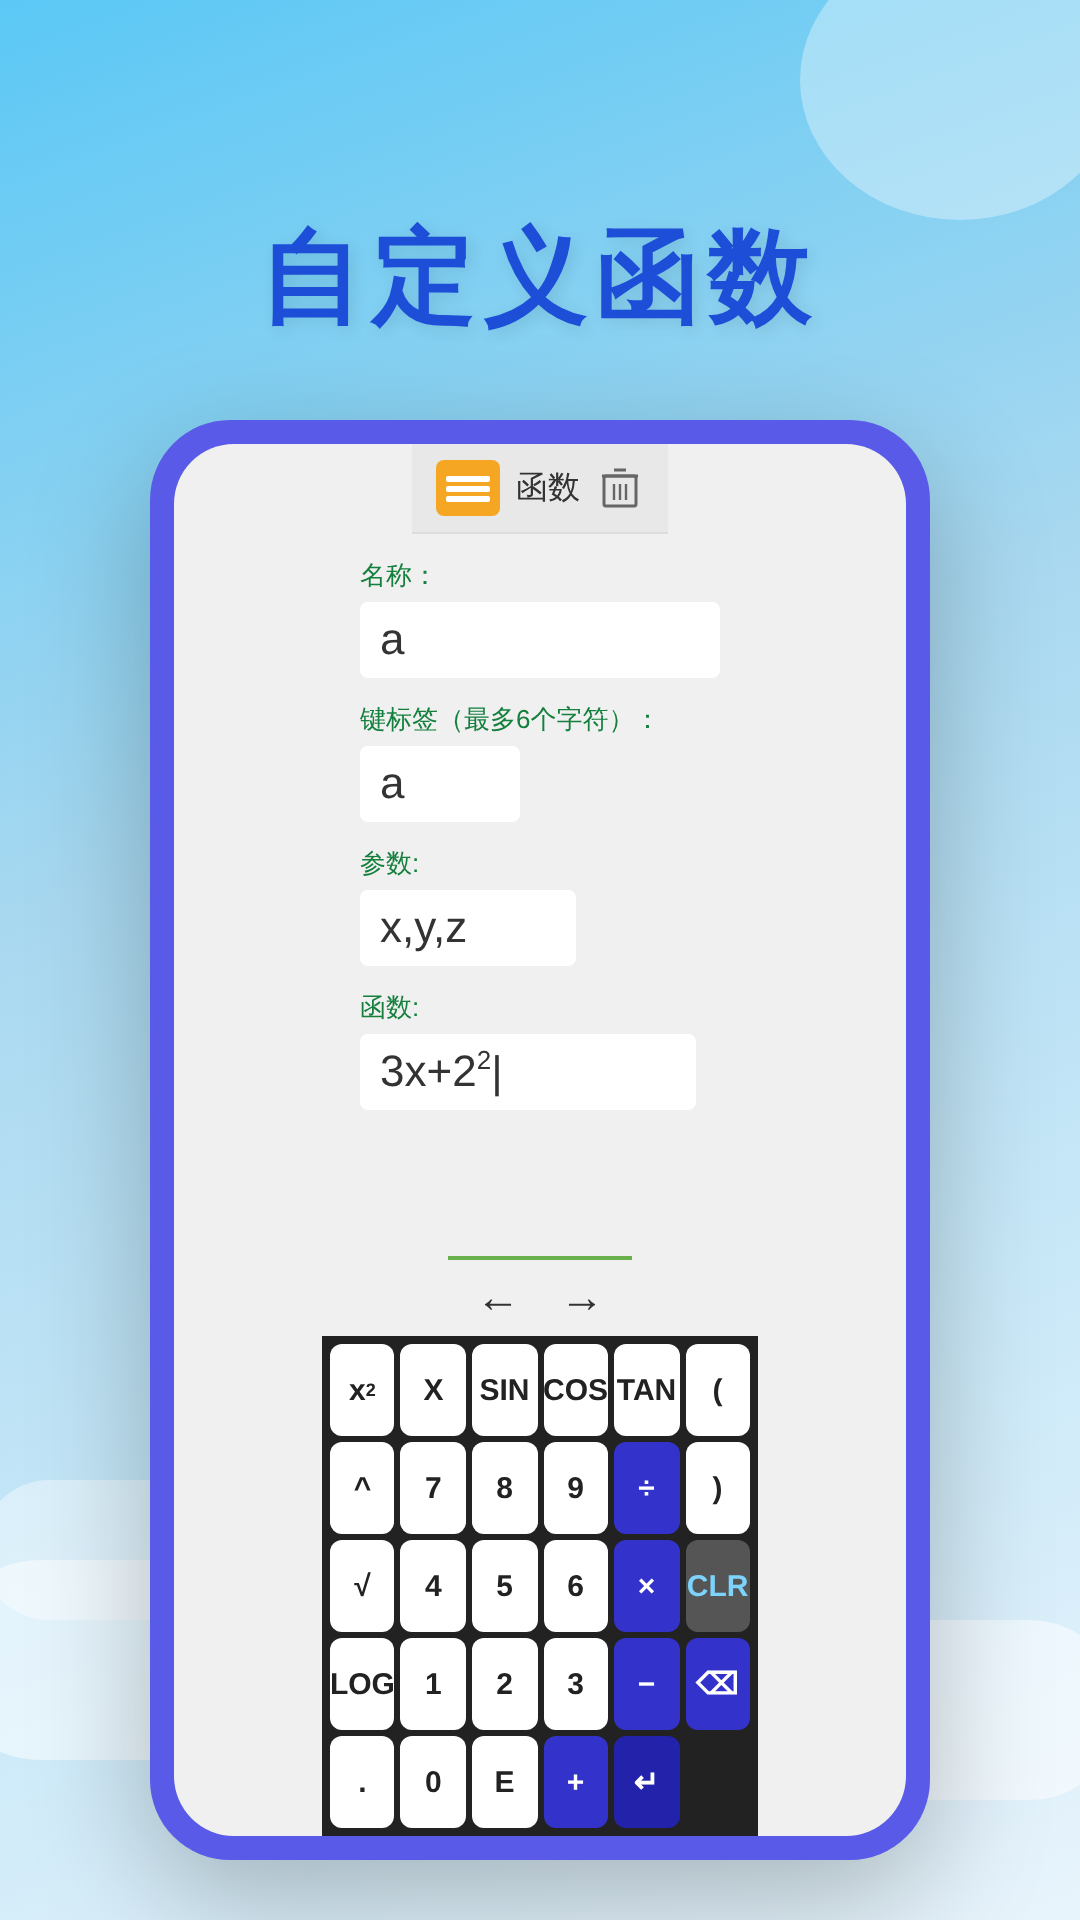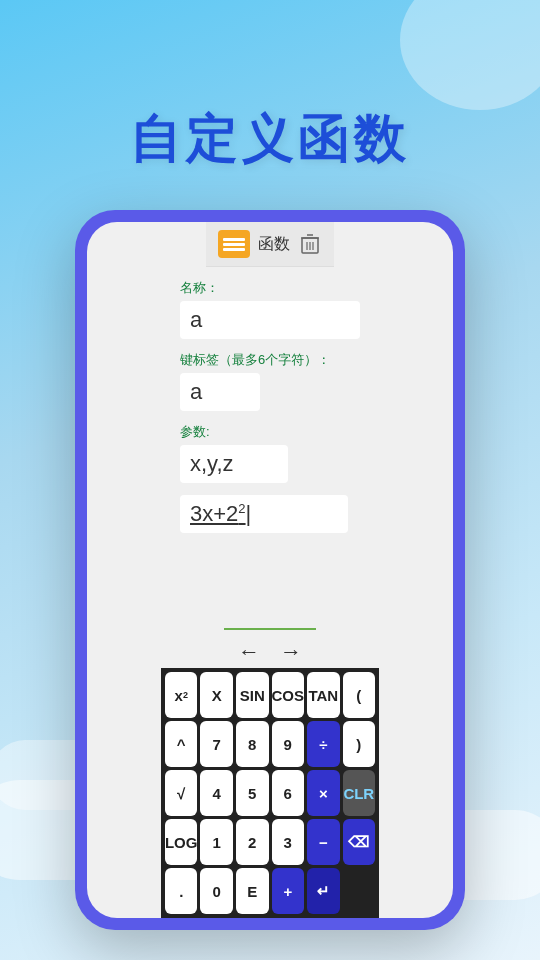--- a/index.html
+++ b/index.html
@@ -158,21 +158,21 @@
       padding: 6px 10px;
       font-size: 22px;
       color: #333;
       display: block;
       margin-bottom: 12px;
     }
 
     .form-input-full { width: 180px; }
     .form-input-short { width: 80px; }
     .form-input-params { width: 108px; }
-    .form-input-func { width: 168px; text-decoration: underline; }
+    .form-input-func { width: 168px; }
     @keyframes blink { 0%,100%{opacity:1} 50%{opacity:0} }
 
     
     .nav-bar {
       background: #f0f0f0;
       border-top: 2px solid #6ab04c;
       display: flex;
       justify-content: flex-end;
       align-items: center;
       padding: 6px 14px;
@@ -276,20 +276,21 @@
       <div class="form-label">键标签（最多6个字符）：</div>
       <div class="form-input form-input-short">
         <span>a</span>
       </div>
 
       <div class="form-label">参数:</div>
       <div class="form-input form-input-params">
         <span>x,y,z</span>
       </div>
 
+      <div class="form-label">函数:</div>
       <div class="form-input form-input-func">
         <span>3x+2<sup class="expr-sup">2</sup></span><span style="color:#333">|</span>
       </div>
     </div>
 
     <div class="nav-bar">
       <span class="nav-arrow">←</span>
       <span class="nav-arrow">→</span>
     </div>
 

